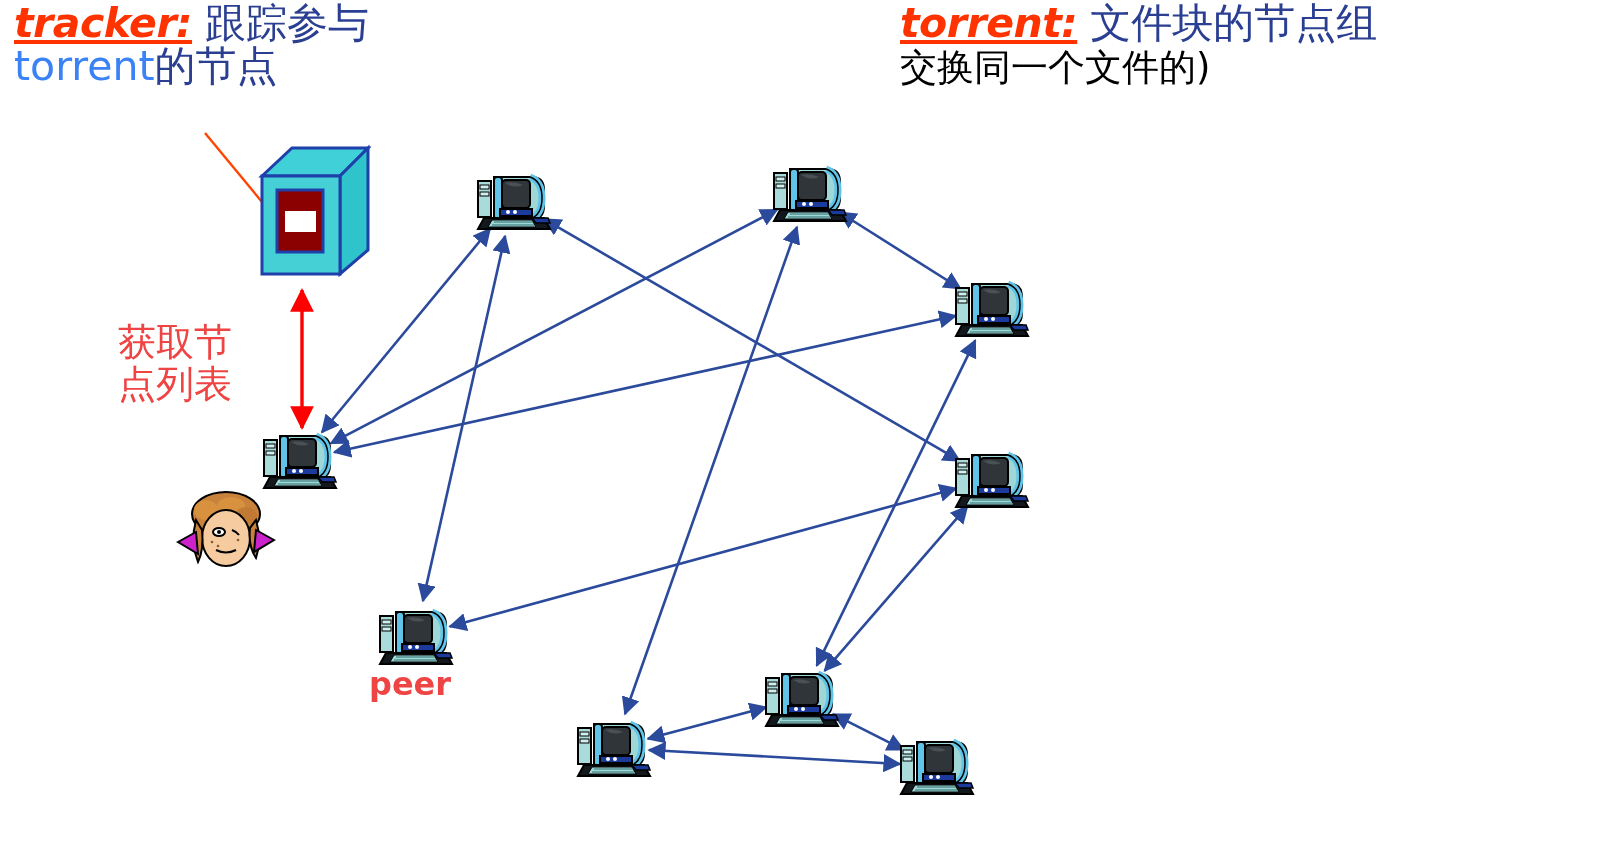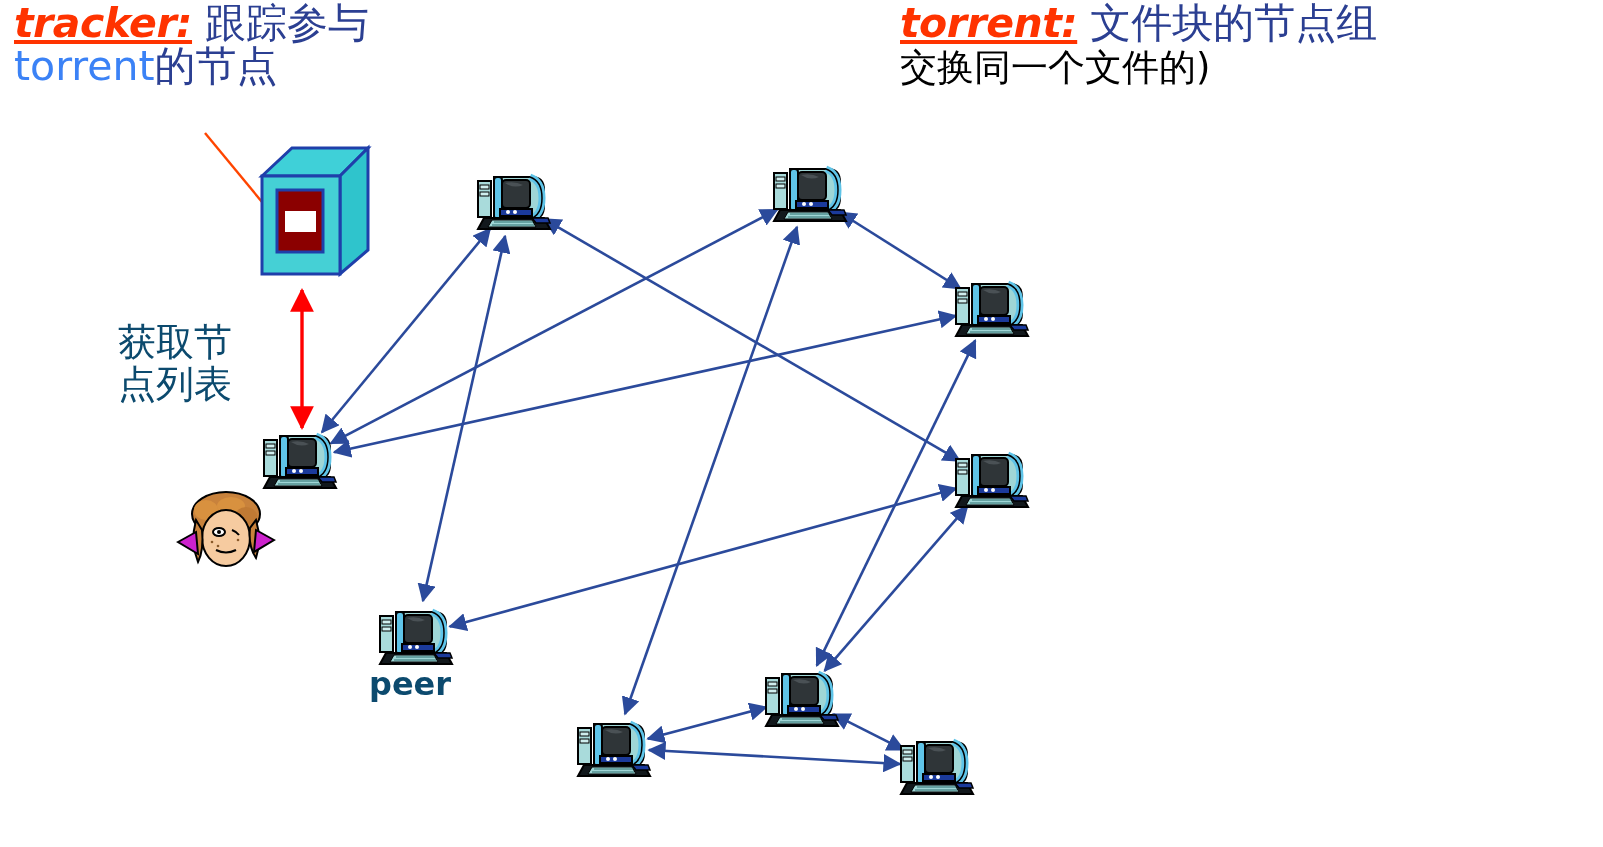--- a/index.html
+++ b/index.html
@@ -58,21 +58,21 @@
     font-weight: normal;
   }
   .blk {
     color: #000000;
     font-family: "DejaVu Sans", sans-serif;
     font-weight: normal;
     font-size: 37px;
   }
   .lbl {
     position: absolute;
-    color: #0c4a6e;
+    color: #ef4444;
     line-height: 1.1;
     white-space: nowrap;
   }
   .lbl-get {
     left: 118px;
     top: 322px;
     font-size: 38px;
     font-family: "DejaVu Serif", serif;
   }
   .lbl-chunk {

